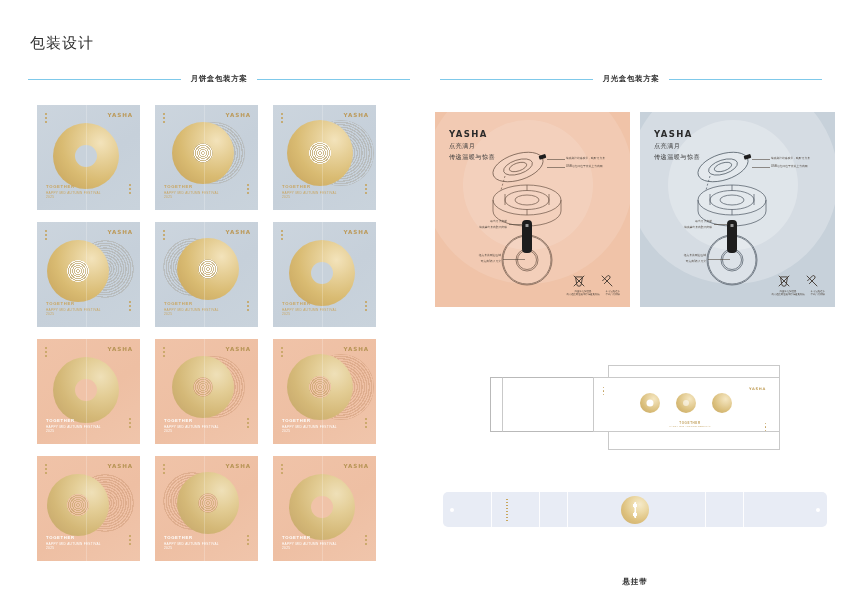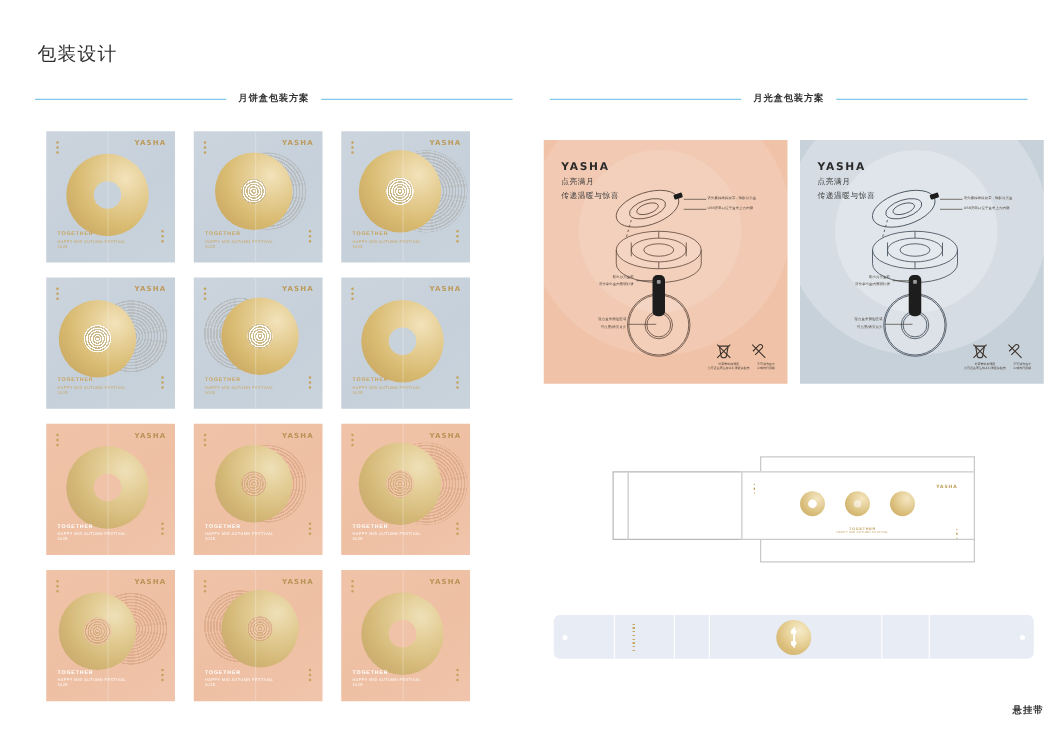--- a/index.html
+++ b/index.html
@@ -160,21 +160,21 @@
     margin-top:2px;display:flex;gap:6px;justify-content:center;
     font-size:2.4px;line-height:1.5;color:#4a4038;
   }
 
   .cap-label{
     position:absolute;width:100%;text-align:center;
     font-size:7.5px;font-weight:700;letter-spacing:.8px;color:#333;
   }
   #lbl-manual{top:330px;}
   #lbl-cutlery{top:474px;}
-  #lbl-strap{top:563px;text-align:right;}
+  #lbl-strap{top:577px;}
 
   
   .dieline{position:absolute;left:55px;top:365px;width:290px;height:85px;}
   .dl-box{position:absolute;border:1px solid #b9b9b9;box-sizing:border-box;background:#fff;}
   .dl-panel{position:absolute;border:1px solid #c9c9c9;box-sizing:border-box;background:#fff;}
   .dl-cakes{position:absolute;display:flex;gap:16px;align-items:center;}
   .cake{
     width:20px;height:20px;border-radius:50%;
     background:radial-gradient(circle at 68% 30%, #f5e7c2 0%, #e8d3a0 30%, #d9bd79 62%, #c5a563 100%);
     position:relative;

